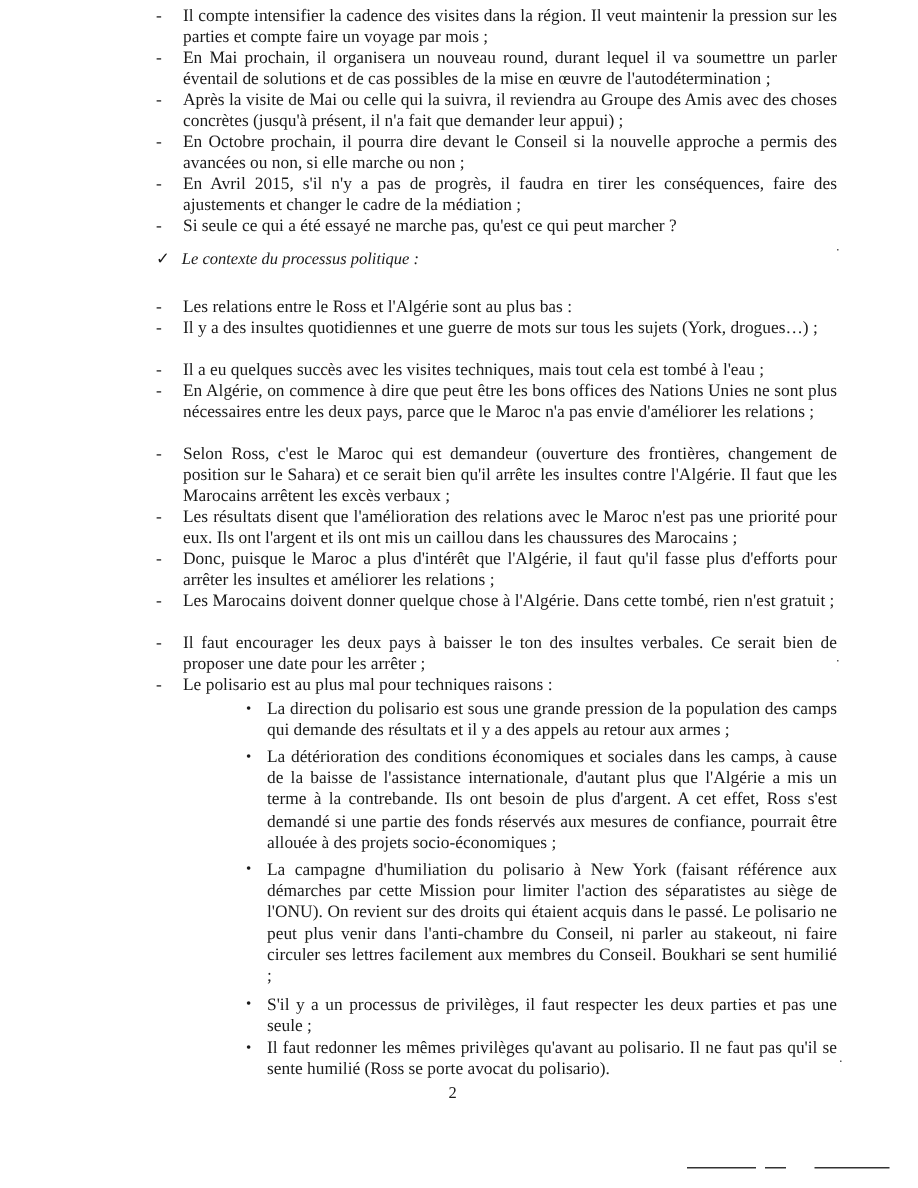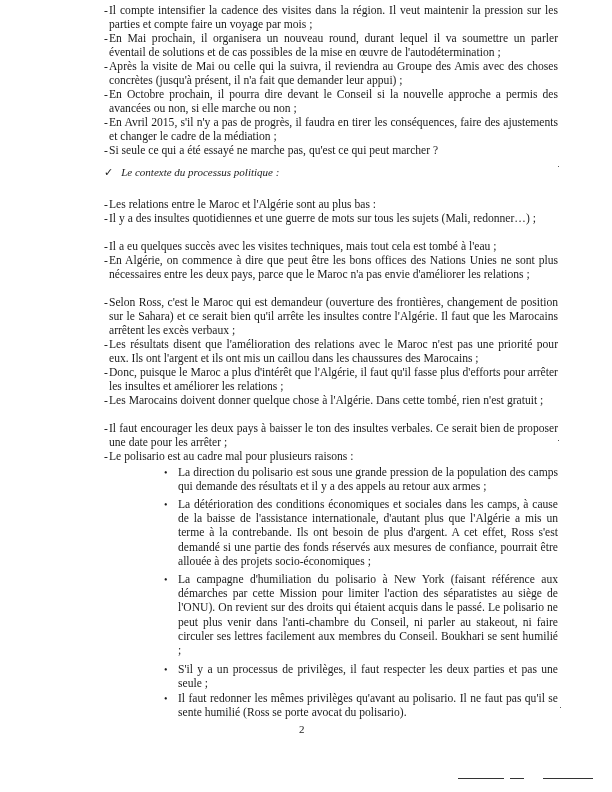--- a/index.html
+++ b/index.html
@@ -1,21 +1,21 @@
 <!DOCTYPE html>
 <html><head>
 <meta charset="utf-8">
 <style>
   html, body { margin: 0; padding: 0; background: #ffffff; }
   body { width: 612px; height: 792px; position: relative; overflow: hidden;
          font-family: "Liberation Serif", "DejaVu Serif", serif; color: #1a1a1a; }
   .page { position: absolute; left: 0; top: 0; width: 612px; height: 792px; }
   .item { position: absolute; left: 104px; width: 454px; font-size: 11.6px; line-height: 14.2px; }
   .item .dash { position: absolute; left: 0; top: 0; }
-  .item .txt { display: block; margin-left: 5px; text-align: justify; }
+  .item .txt { display: block; margin-left: 18px; text-align: justify; }
   .sub { position: absolute; left: 164px; width: 394px; font-size: 11.6px; line-height: 14.2px; }
   .sub .dot { position: absolute; left: 0; top: 0; font-size: 10px; }
   .sub .txt { display: block; margin-left: 14px; text-align: justify; }
   .heading { position: absolute; left: 104px; top: 166px; font-size: 11px; font-style: italic; }
   .heading .check { margin-right: 8px; font-style: normal; }
   .pagenum { position: absolute; left: 299px; top: 723px; font-size: 11px; }
   .footer-line { position: absolute; top: 778px; height: 1px; background: #333; }
   .speck { position: absolute; width: 1px; height: 1px; background: #555; }
 </style>
 </head>
@@ -47,25 +47,25 @@
     <span class="dash">-</span>
     <span class="txt">Si seule ce qui a été essayé ne marche pas, qu'est ce qui peut marcher ?</span>
   </div>
 
   <div class="heading">
     <span class="check">✓</span><span>Le contexte du processus politique :</span>
   </div>
 
   <div class="item" style="top:198px;">
     <span class="dash">-</span>
-    <span class="txt">Les relations entre le Maroc et l'Algérie sont au plus bas :</span>
+    <span class="txt">Les relations entre le Ross et l'Algérie sont au plus bas :</span>
   </div>
   <div class="item" style="top:212px;">
     <span class="dash">-</span>
-    <span class="txt">Il y a des insultes quotidiennes et une guerre de mots sur tous les sujets (Mali, redonner…) ;</span>
+    <span class="txt">Il y a des insultes quotidiennes et une guerre de mots sur tous les sujets (York, drogues…) ;</span>
   </div>
   <div class="item" style="top:240px;">
     <span class="dash">-</span>
     <span class="txt">Il a eu quelques succès avec les visites techniques, mais tout cela est tombé à l'eau ;</span>
   </div>
   <div class="item" style="top:254px;">
     <span class="dash">-</span>
     <span class="txt">En Algérie, on commence à dire que peut être les bons offices des Nations Unies ne sont plus nécessaires entre les deux pays, parce que le Maroc n'a pas envie d'améliorer les relations ;</span>
   </div>
   <div class="item" style="top:296px;">
@@ -83,21 +83,21 @@
   <div class="item" style="top:394px;">
     <span class="dash">-</span>
     <span class="txt">Les Marocains doivent donner quelque chose à l'Algérie. Dans cette tombé, rien n'est gratuit ;</span>
   </div>
   <div class="item" style="top:422px;">
     <span class="dash">-</span>
     <span class="txt">Il faut encourager les deux pays à baisser le ton des insultes verbales. Ce serait bien de proposer une date pour les arrêter ;</span>
   </div>
   <div class="item" style="top:450px;">
     <span class="dash">-</span>
-    <span class="txt">Le polisario est au cadre mal pour plusieurs raisons :</span>
+    <span class="txt">Le polisario est au plus mal pour techniques raisons :</span>
   </div>
 
   <div class="sub" style="top:466px;">
     <span class="dot">•</span>
     <span class="txt">La direction du polisario est sous une grande pression de la population des camps qui demande des résultats et il y a des appels au retour aux armes ;</span>
   </div>
   <div class="sub" style="top:498px;">
     <span class="dot">•</span>
     <span class="txt">La détérioration des conditions économiques et sociales dans les camps, à cause de la baisse de l'assistance internationale, d'autant plus que l'Algérie a mis un terme à la contrebande. Ils ont besoin de plus d'argent. A cet effet, Ross s'est demandé si une partie des fonds réservés aux mesures de confiance, pourrait être allouée à des projets socio-économiques ;</span>
   </div>

